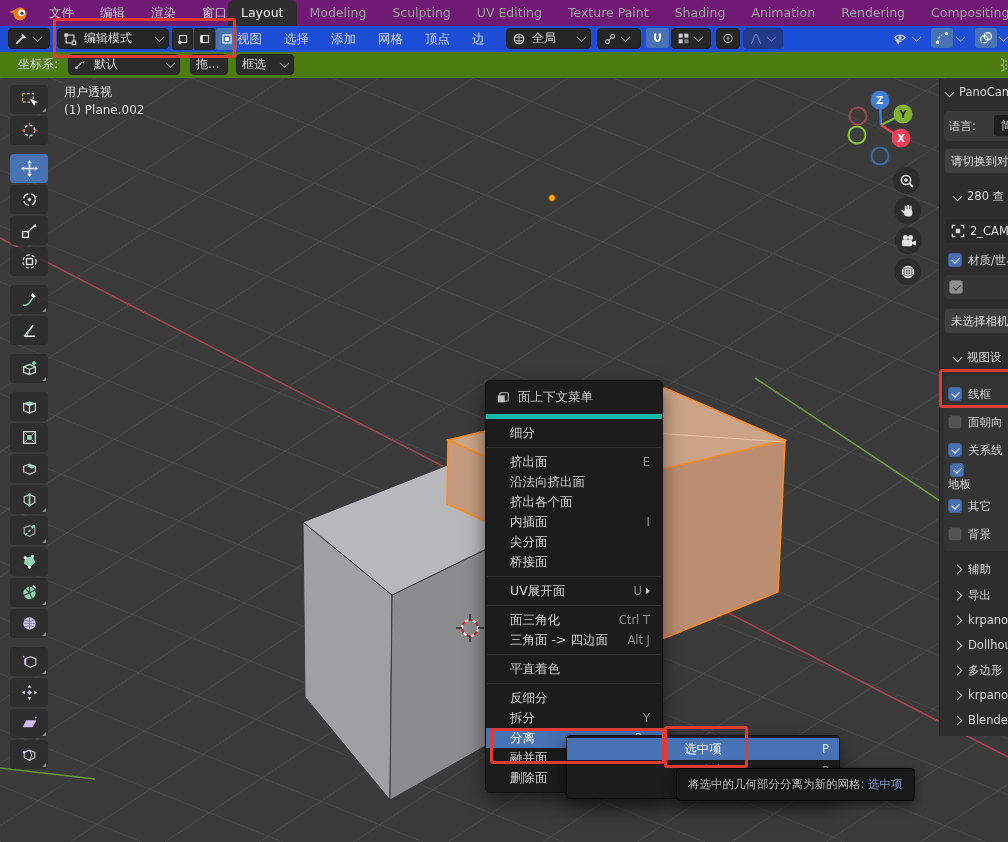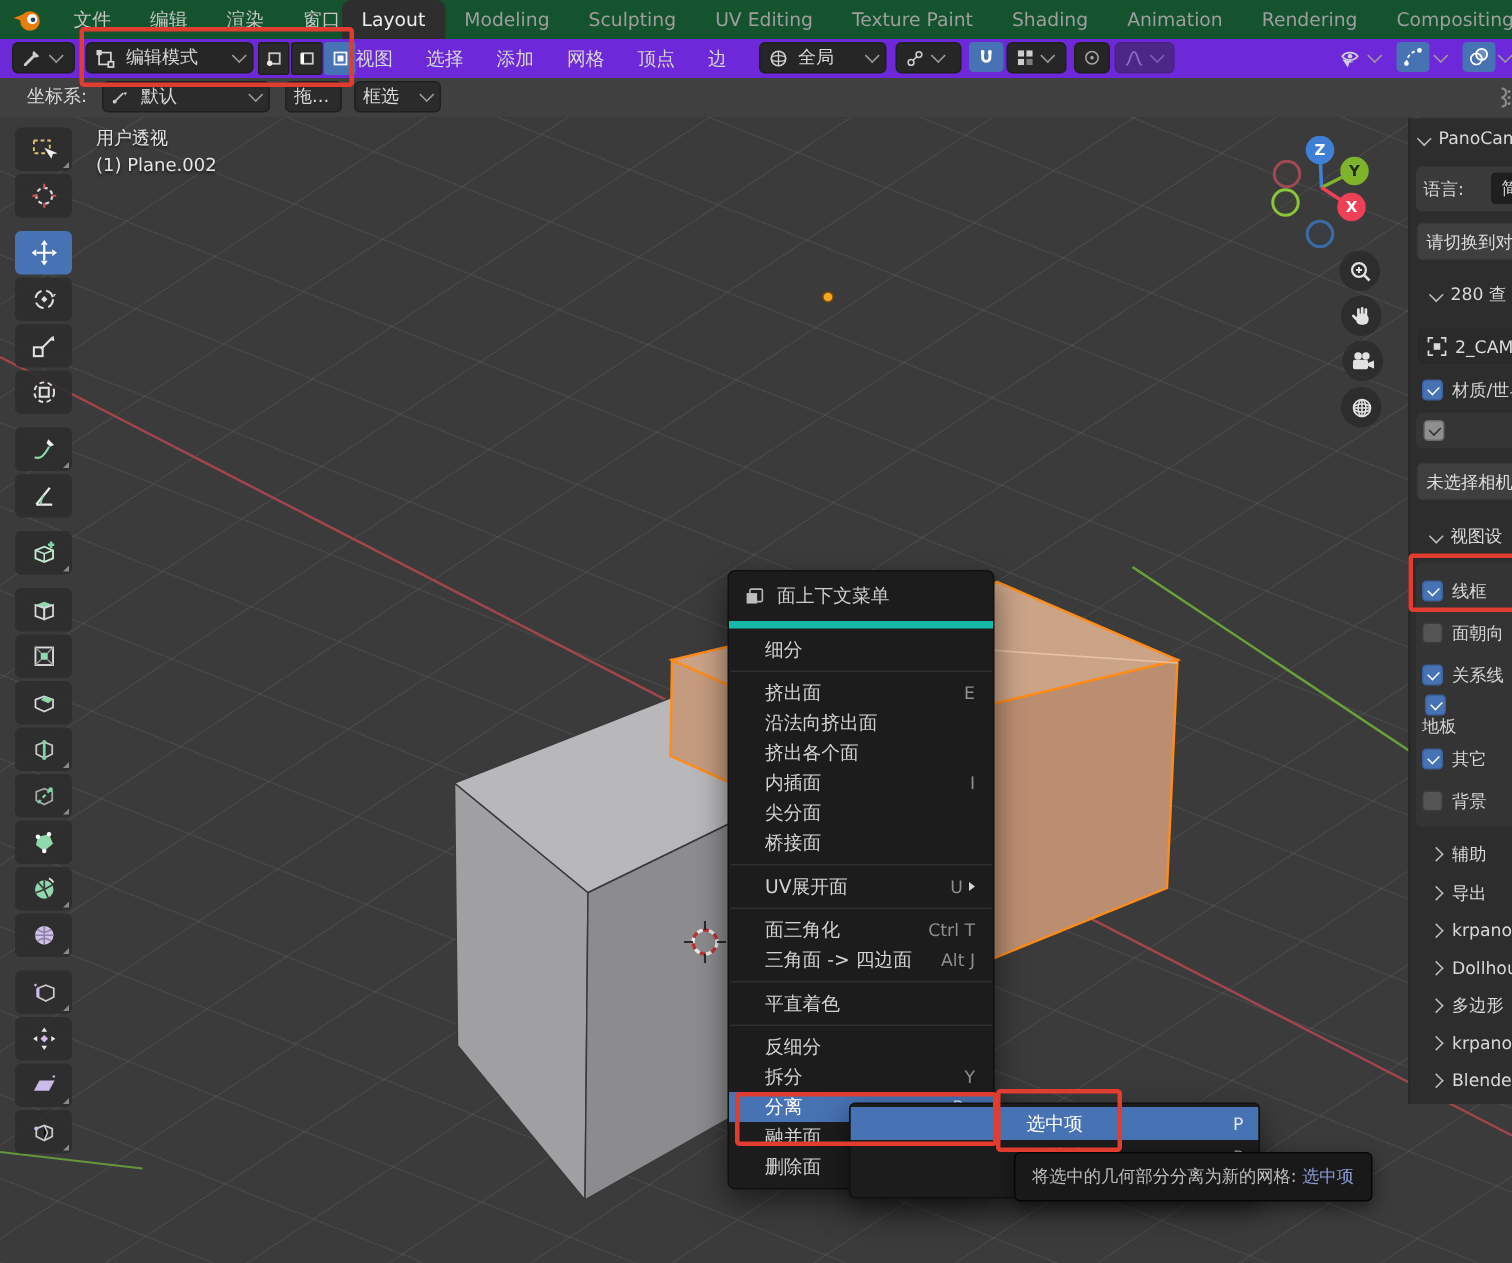--- a/index.html
+++ b/index.html
@@ -4,39 +4,39 @@
 <style>
   html,body{margin:0;padding:0;}
   body{
     position:relative;width:1008px;height:842px;overflow:hidden;
     background:#1b1b1b;
     font-family:"DejaVu Sans","Liberation Sans",sans-serif;
     -webkit-font-smoothing:antialiased;
     user-select:none;
   }
   
-  .r1{position:absolute;top:0;left:0;right:0;height:26px;background:#14532d;display:flex;align-items:center;z-index:5;}
+  .r1{position:absolute;top:0;left:0;right:0;height:26px;background:#701a75;display:flex;align-items:center;z-index:5;}
   .logo{width:20px;height:18px;margin:0 8px 0 8px;}
   .r1menu{font-size:12.5px;color:#c6c6c6;padding:0 13px;line-height:26px;cursor:default;}
   .tabs{position:absolute;left:228px;top:0;display:flex;height:26px;}
   .tab{font-size:12.5px;color:#9e9e9e;padding:0 13px;line-height:26px;border-radius:6px 6px 0 0;white-space:nowrap;}
   .tab.active{background:#2e2e2e;color:#eeeeee;}
   
-  .r2{position:absolute;top:26px;left:0;right:0;height:26px;background:#6d28d9;z-index:5;}
+  .r2{position:absolute;top:26px;left:0;right:0;height:26px;background:#1d4ed8;z-index:5;}
   .r2 .w{position:absolute;top:2px;height:21px;display:flex;align-items:center;}
   .pill{background:#262626;border:1px solid #1f1f1f;border-radius:4px;display:flex;align-items:center;padding:0 5px;height:21px;box-sizing:border-box;}
   .cv{width:6px;height:6px;border-right:1.4px solid #9d9d9d;border-bottom:1.4px solid #9d9d9d;transform:rotate(45deg) translate(-1px,-1px);margin-left:5px;flex:none;}
   .lbl{font-size:12px;color:#d8d8d8;white-space:nowrap;}
   .menubtn{font-size:12.5px;color:#d5d5d5;padding:0 11px;line-height:26px;white-space:nowrap;}
   .selbtn{width:19px;height:20px;background:#2a2a2a;border:1px solid #1f1f1f;display:flex;align-items:center;justify-content:center;margin-right:1px;border-radius:2px;}
   .selbtn.on{background:#4772b3;border-color:#4772b3;}
   .bluebtn{background:#4772b3;border-radius:3px;display:flex;align-items:center;justify-content:center;}
   .dim{opacity:.45;}
   
-  .r3{position:absolute;top:52px;left:0;right:0;height:26px;background:#404040;z-index:5;padding-left:17px;}
+  .r3{position:absolute;top:52px;left:0;right:0;height:26px;background:#4d7c0f;z-index:5;padding-left:17px;}
   .r3 .w{position:absolute;top:2px;height:21px;display:flex;align-items:center;}
   .r3 .pill{background:#2b2b2b;border-color:#202020;}
   
   .vp{position:absolute;top:78px;left:0;width:1008px;height:764px;background-color:#3b3b3b;
     background-image:
       repeating-linear-gradient(21.7deg, rgba(255,255,255,0.05) 0 1px, transparent 1px 52px),
       repeating-linear-gradient(146.6deg, rgba(255,255,255,0.05) 0 1px, transparent 1px 52px);
     overflow:hidden;}
   .scene{position:absolute;left:0;top:0;z-index:1;}
   .vptext{position:absolute;left:64px;top:5px;z-index:2;font-size:12px;color:#e6e6e6;text-shadow:0 1px 2px rgba(0,0,0,.6);line-height:18px;}

